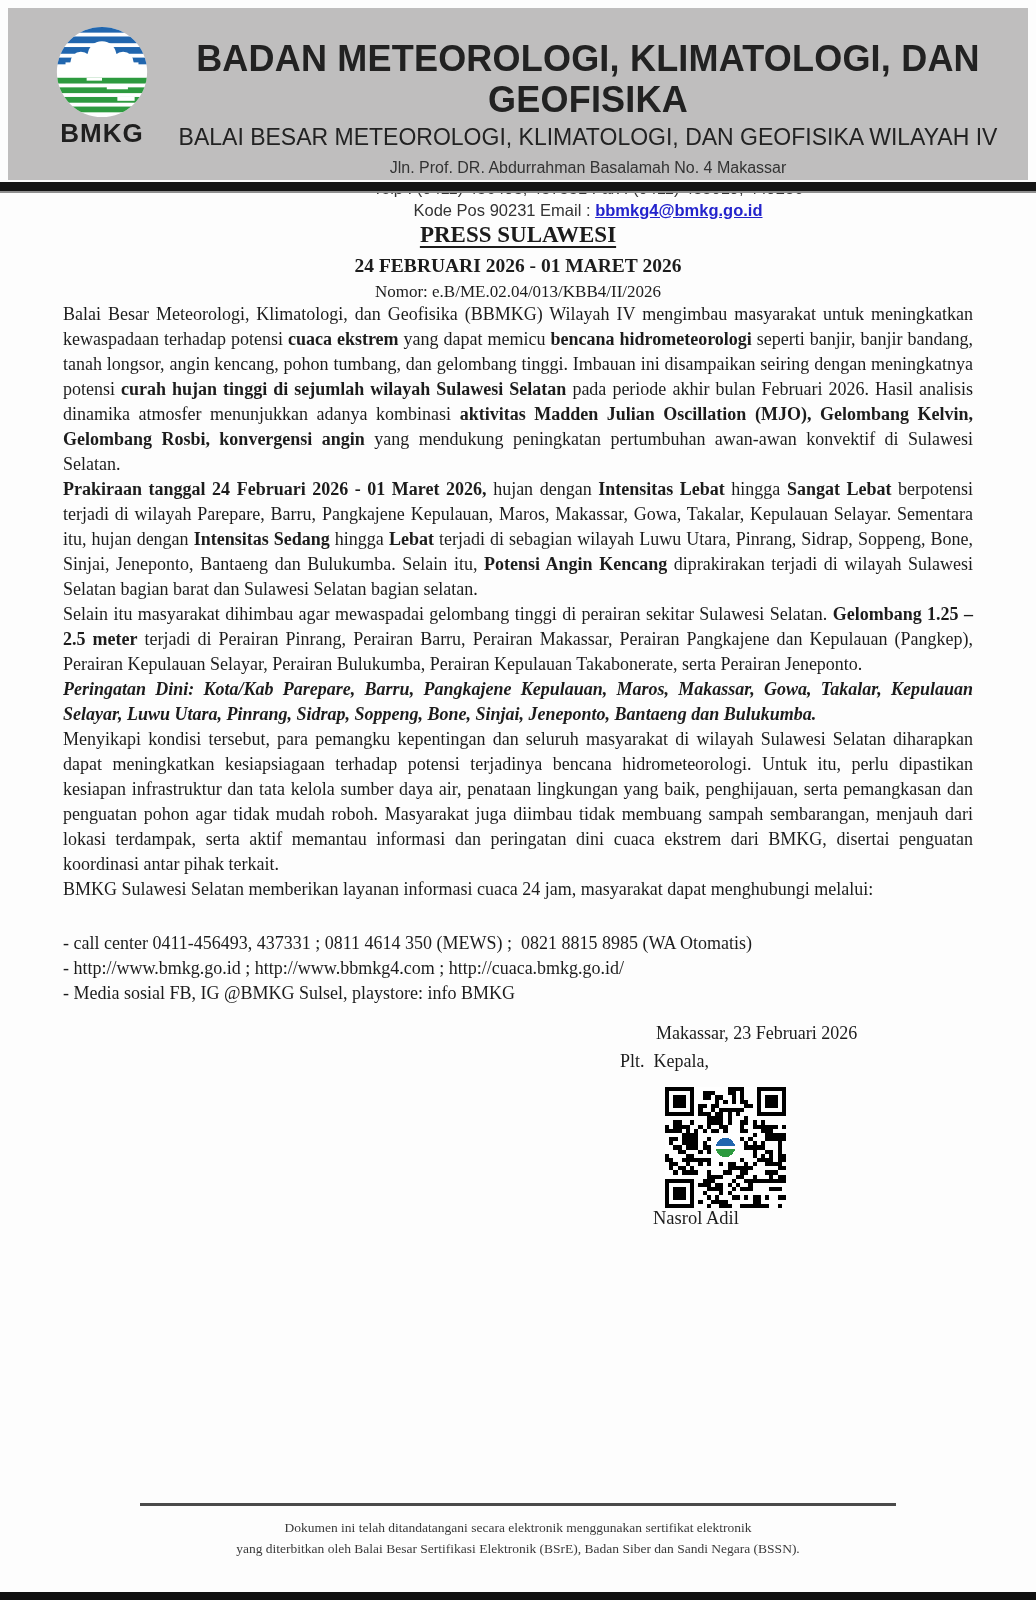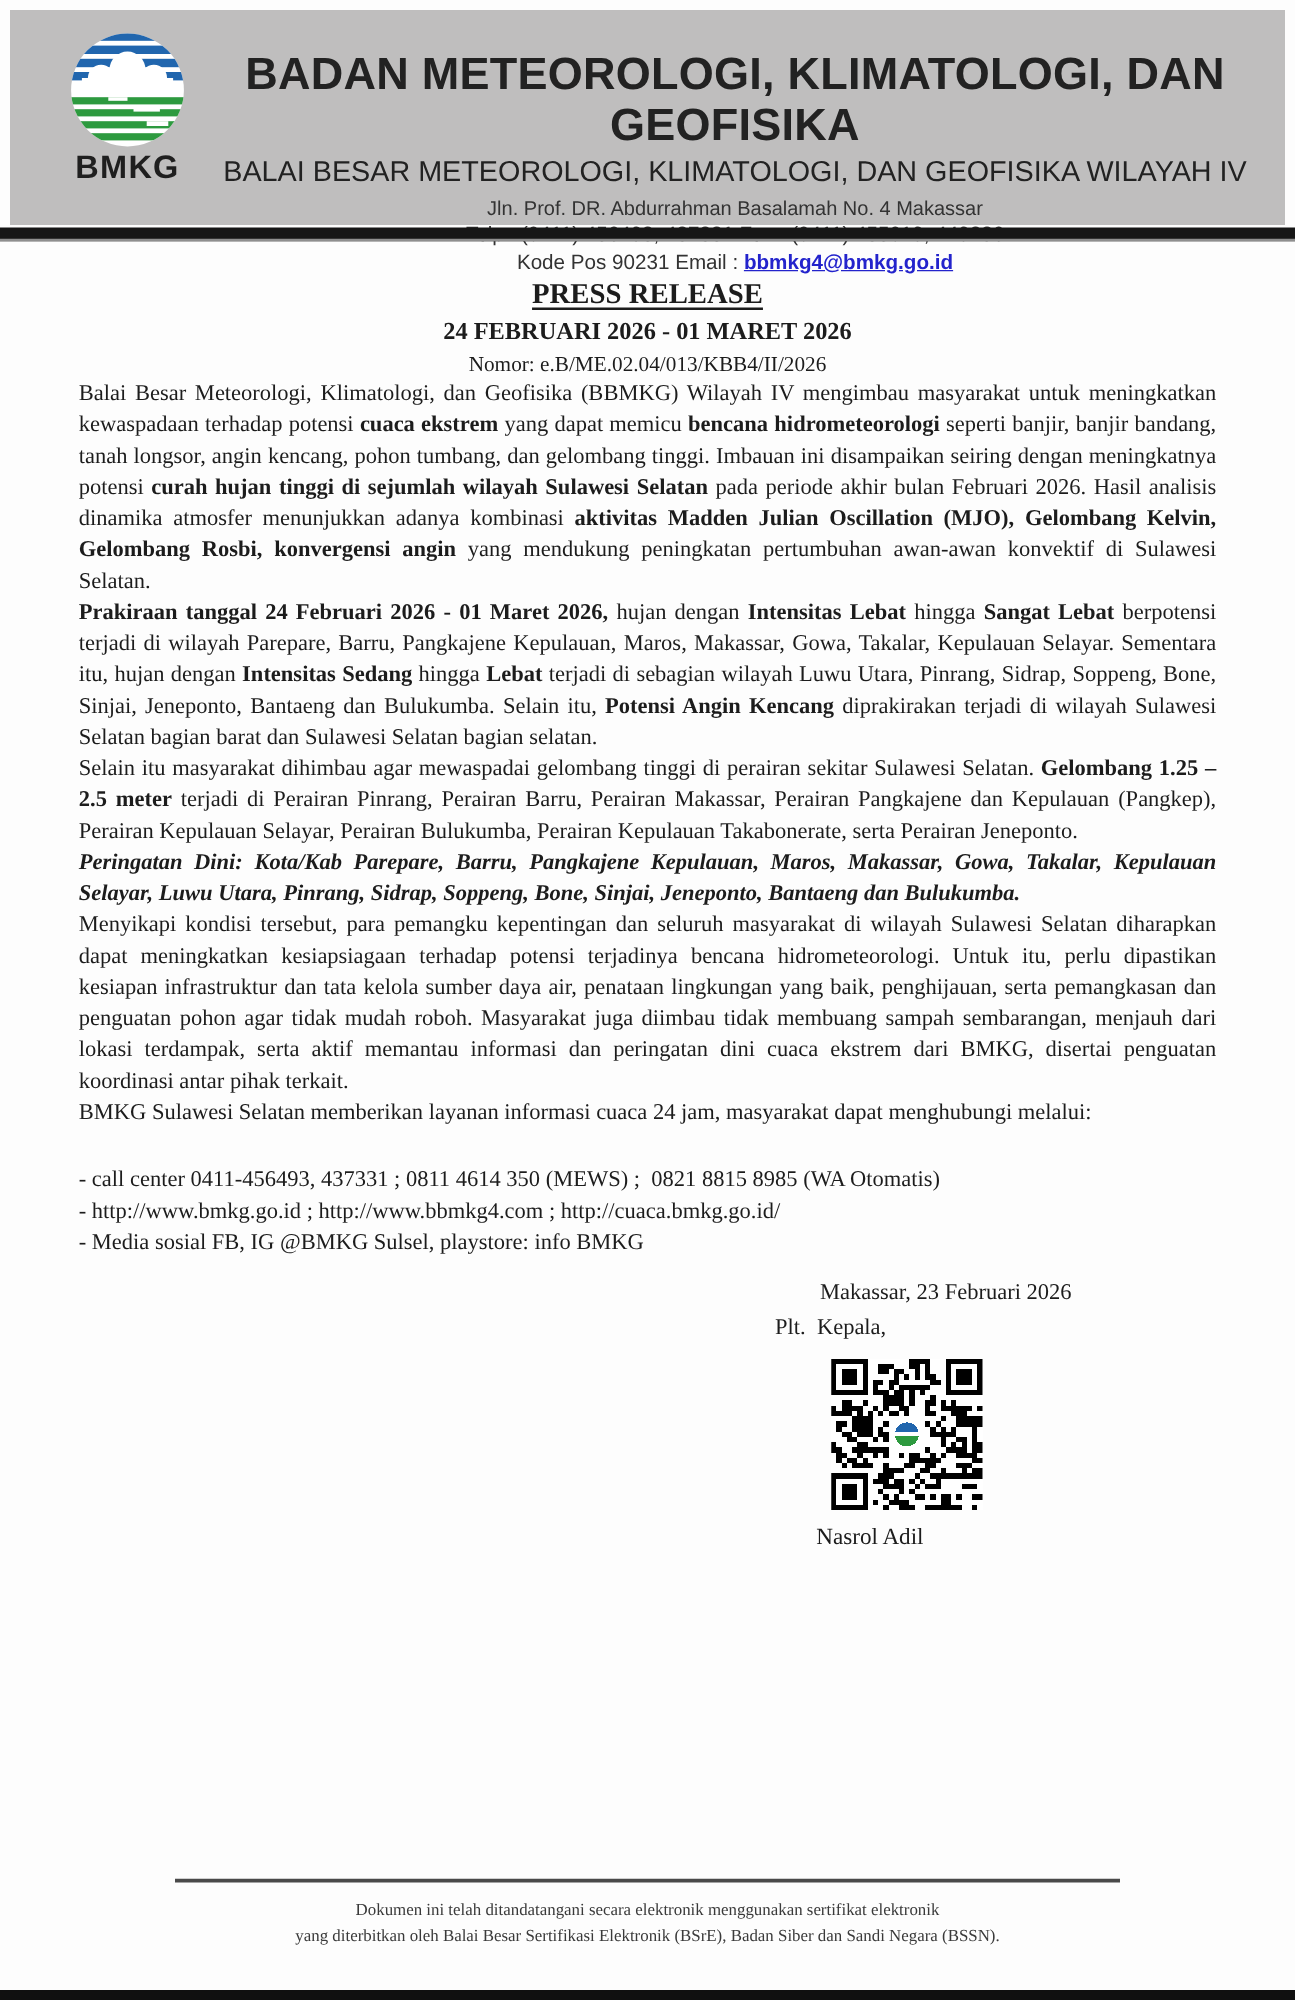--- a/index.html
+++ b/index.html
@@ -54,21 +54,21 @@
   .mt-p4{margin-top:21px;font-style:italic;} .mt-p5{margin-top:10px;} .mt-p6{margin-top:12px;}
   .bold-par{font-weight:bold;}
   .contacts{margin-top:29px;font-size:18px;line-height:25px;}
   .contact-line{white-space:pre-wrap;}
   
   .signature{position:relative;margin:17px 0 0 527px;width:320px;font-size:18px;}
   .sig-date{margin-left:66px;white-space:pre;}
   .sig-role{margin-left:30px;margin-top:7px;white-space:pre;}
   .sig-qr{display:block;margin:15px 0 0 75px;width:121px;height:121px;background:#fff;}
   .sig-qr svg{width:100%;height:100%;shape-rendering:crispEdges;}
-  .sig-name{margin-left:63px;margin-top:12px;font-size:18.5px;}
+  .sig-name{margin-left:63px;margin-top:0;font-size:18.5px;}
   
   .footer-rule{
     position:absolute;left:140px;top:1503px;width:756px;height:0;
     border-top:3px solid #4a4a4a;
   }
   .footer-note{
     position:absolute;left:0;top:1518px;width:100%;
     text-align:center;font-family:Liberation Serif, serif;
     font-size:13.5px;line-height:1.55;color:#3a3a3a;
   }
@@ -112,21 +112,21 @@
       <div class="lh-org">BADAN METEOROLOGI, KLIMATOLOGI, DAN GEOFISIKA</div>
       <div class="lh-office">BALAI BESAR METEOROLOGI, KLIMATOLOGI, DAN GEOFISIKA WILAYAH IV</div>
       <div class="lh-addr">Jln. Prof. DR. Abdurrahman Basalamah No. 4 Makassar</div>
       <div class="lh-telp">Telp : (0411) 456493, 437331 Fax : (0411) 455019, 449286</div>
       <div class="lh-kode"><span>Kode Pos 90231 Email : </span><a href="#" class="lh-email">bbmkg4@bmkg.go.id</a></div>
     </div>
   </div>
   <div class="lh-rule"></div>
 
   <div class="doc">
-    <div class="t-main">PRESS RELEASE</div>
+    <div class="t-main">PRESS SULAWESI</div>
     <div class="t-period">24 FEBRUARI 2026 - 01 MARET 2026</div>
     <div class="t-nomor">Nomor: e.B/ME.02.04/013/KBB4/II/2026</div>
 
     <p class="body-par mt-p1"><span>Balai Besar Meteorologi, Klimatologi, dan Geofisika (BBMKG) Wilayah IV mengimbau masyarakat untuk meningkatkan kewaspadaan terhadap potensi </span><span style="font-weight: bold;">cuaca ekstrem</span><span> yang dapat memicu </span><span style="font-weight: bold;">bencana hidrometeorologi</span><span> seperti banjir, banjir bandang, tanah longsor, angin kencang, pohon tumbang, dan gelombang tinggi. Imbauan ini disampaikan seiring dengan meningkatnya potensi </span><span style="font-weight: bold;">curah hujan tinggi di sejumlah wilayah Sulawesi Selatan</span><span> pada periode akhir bulan Februari 2026. Hasil analisis dinamika atmosfer menunjukkan adanya kombinasi </span><span style="font-weight: bold;">aktivitas Madden Julian Oscillation (MJO), Gelombang Kelvin, Gelombang Rosbi, konvergensi angin</span><span> yang mendukung peningkatan pertumbuhan awan-awan konvektif di Sulawesi Selatan.</span></p>
     <p class="body-par mt-p2"><span style="font-weight: bold;">Prakiraan tanggal 24 Februari 2026 - 01 Maret 2026,</span><span> hujan dengan </span><span style="font-weight: bold;">Intensitas Lebat</span><span> hingga </span><span style="font-weight: bold;">Sangat Lebat</span><span> berpotensi terjadi di wilayah Parepare, Barru, Pangkajene Kepulauan, Maros, Makassar, Gowa, Takalar, Kepulauan Selayar. Sementara itu, hujan dengan </span><span style="font-weight: bold;">Intensitas Sedang</span><span> hingga </span><span style="font-weight: bold;">Lebat</span><span> terjadi di sebagian wilayah Luwu Utara, Pinrang, Sidrap, Soppeng, Bone, Sinjai, Jeneponto, Bantaeng dan Bulukumba. Selain itu, </span><span style="font-weight: bold;">Potensi Angin Kencang</span><span> diprakirakan terjadi di wilayah Sulawesi Selatan bagian barat dan Sulawesi Selatan bagian selatan.</span></p>
     <p class="body-par mt-p3"><span>Selain itu masyarakat dihimbau agar mewaspadai gelombang tinggi di perairan sekitar Sulawesi Selatan. </span><span style="font-weight: bold;">Gelombang 1.25 – 2.5 meter</span><span> terjadi di Perairan Pinrang, Perairan Barru, Perairan Makassar, Perairan Pangkajene dan Kepulauan (Pangkep), Perairan Kepulauan Selayar, Perairan Bulukumba, Perairan Kepulauan Takabonerate, serta Perairan Jeneponto.</span></p>
     <p class="body-par mt-p4 bold-par"><span style="font-weight: bold;">Peringatan Dini: Kota/Kab Parepare, Barru, Pangkajene Kepulauan, Maros, Makassar, Gowa, Takalar, Kepulauan Selayar, Luwu Utara, Pinrang, Sidrap, Soppeng, Bone, Sinjai, Jeneponto, Bantaeng dan Bulukumba.</span></p>
     <p class="body-par mt-p5"><span>Menyikapi kondisi tersebut, para pemangku kepentingan dan seluruh masyarakat di wilayah Sulawesi Selatan diharapkan dapat meningkatkan kesiapsiagaan terhadap potensi terjadinya bencana hidrometeorologi. Untuk itu, perlu dipastikan kesiapan infrastruktur dan tata kelola sumber daya air, penataan lingkungan yang baik, penghijauan, serta pemangkasan dan penguatan pohon agar tidak mudah roboh. Masyarakat juga diimbau tidak membuang sampah sembarangan, menjauh dari lokasi terdampak, serta aktif memantau informasi dan peringatan dini cuaca ekstrem dari BMKG, disertai penguatan koordinasi antar pihak terkait.</span></p>
     <p class="body-par mt-p6"><span>BMKG Sulawesi Selatan memberikan layanan informasi cuaca 24 jam, masyarakat dapat menghubungi melalui:</span></p>
 

